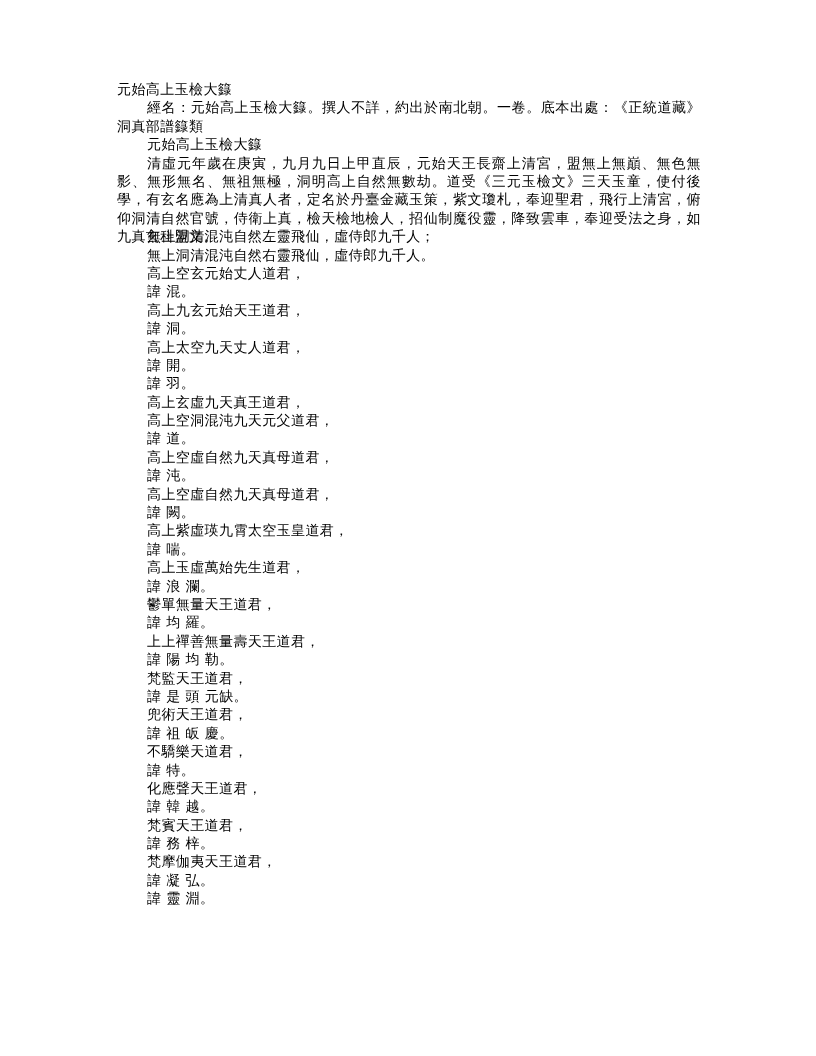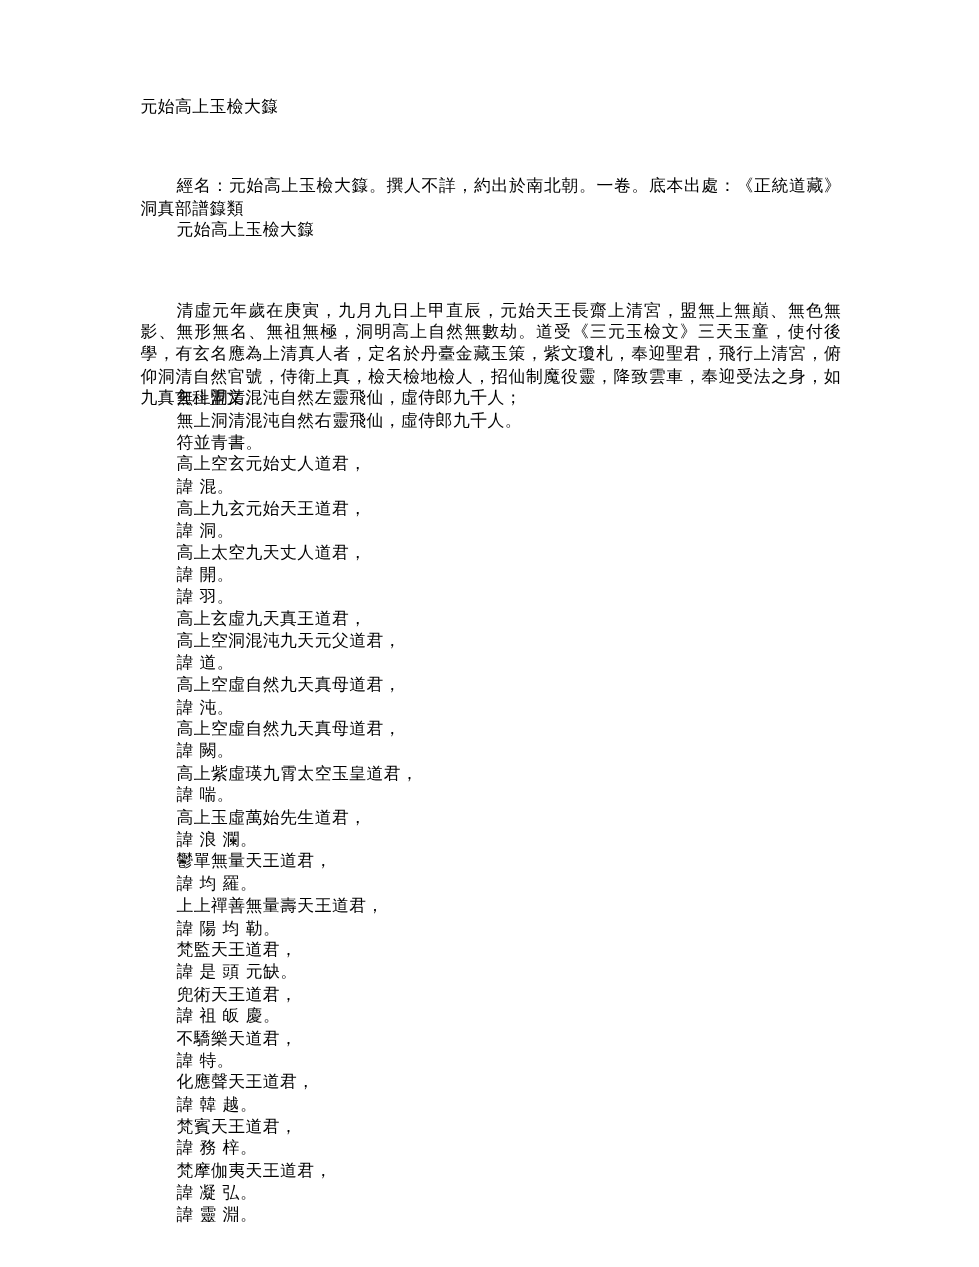--- a/index.html
+++ b/index.html
@@ -1,36 +1,35 @@
 <!DOCTYPE html>
 <html><head>
 <meta charset="utf-8">
 <style>
   html, body { margin:0; padding:0; background:#ffffff; }
   body { width:816px; height:1056px; position:relative; overflow:hidden;
          font-family:"DejaVu Serif","Liberation Serif",serif; color:#000; }
   .page { position:absolute; left:117px; top:80px; width:584px; }
   .line { font-size:14px; line-height:18.4px; height:18.4px; white-space:nowrap; overflow:visible; letter-spacing:0.4px; }
   .indent { padding-left:30px; }
-  .para { white-space:normal; height:auto; text-align:justify; text-indent:30px;margin-top:48px; }
+  .para { white-space:normal; height:auto; text-align:justify; text-indent:30px; }
   .para-2 { height:36.8px; }
   .para-4 { height:73.6px; }
 </style>
 </head>
 <body>
 
 <div class="page">
   <div class="line">元始高上玉檢大籙</div>
   <div class="line para para-2">經名：元始高上玉檢大籙。撰人不詳，約出於南北朝。一卷。底本出處：《正統道藏》洞真部譜籙類</div>
   <div class="line indent">元始高上玉檢大籙</div>
   <div class="line para para-4">清虛元年歲在庚寅，九月九日上甲直辰，元始天王長齋上清宮，盟無上無巔、無色無影、無形無名、無祖無極，洞明高上自然無數劫。道受《三元玉檢文》三天玉童，使付後學，有玄名應為上清真人者，定名於丹臺金藏玉策，紫文瓊札，奉迎聖君，飛行上清宮，俯仰洞清自然官號，侍衛上真，檢天檢地檢人，招仙制魔役靈，降致雲車，奉迎受法之身，如九真玄科盟文。</div>
   <div id="lines">
       <div class="line indent">無上洞清混沌自然左靈飛仙，虛侍郎九千人；</div>
       <div class="line indent">無上洞清混沌自然右靈飛仙，虛侍郎九千人。</div>
-      <div class="line indent">符並青書。</div>
       <div class="line indent">高上空玄元始丈人道君，</div>
       <div class="line indent">諱 混。</div>
       <div class="line indent">高上九玄元始天王道君，</div>
       <div class="line indent">諱 洞。</div>
       <div class="line indent">高上太空九天丈人道君，</div>
       <div class="line indent">諱 開。</div>
       <div class="line indent">諱 羽。</div>
       <div class="line indent">高上玄虛九天真王道君，</div>
       <div class="line indent">高上空洞混沌九天元父道君，</div>
       <div class="line indent">諱 道。</div>

